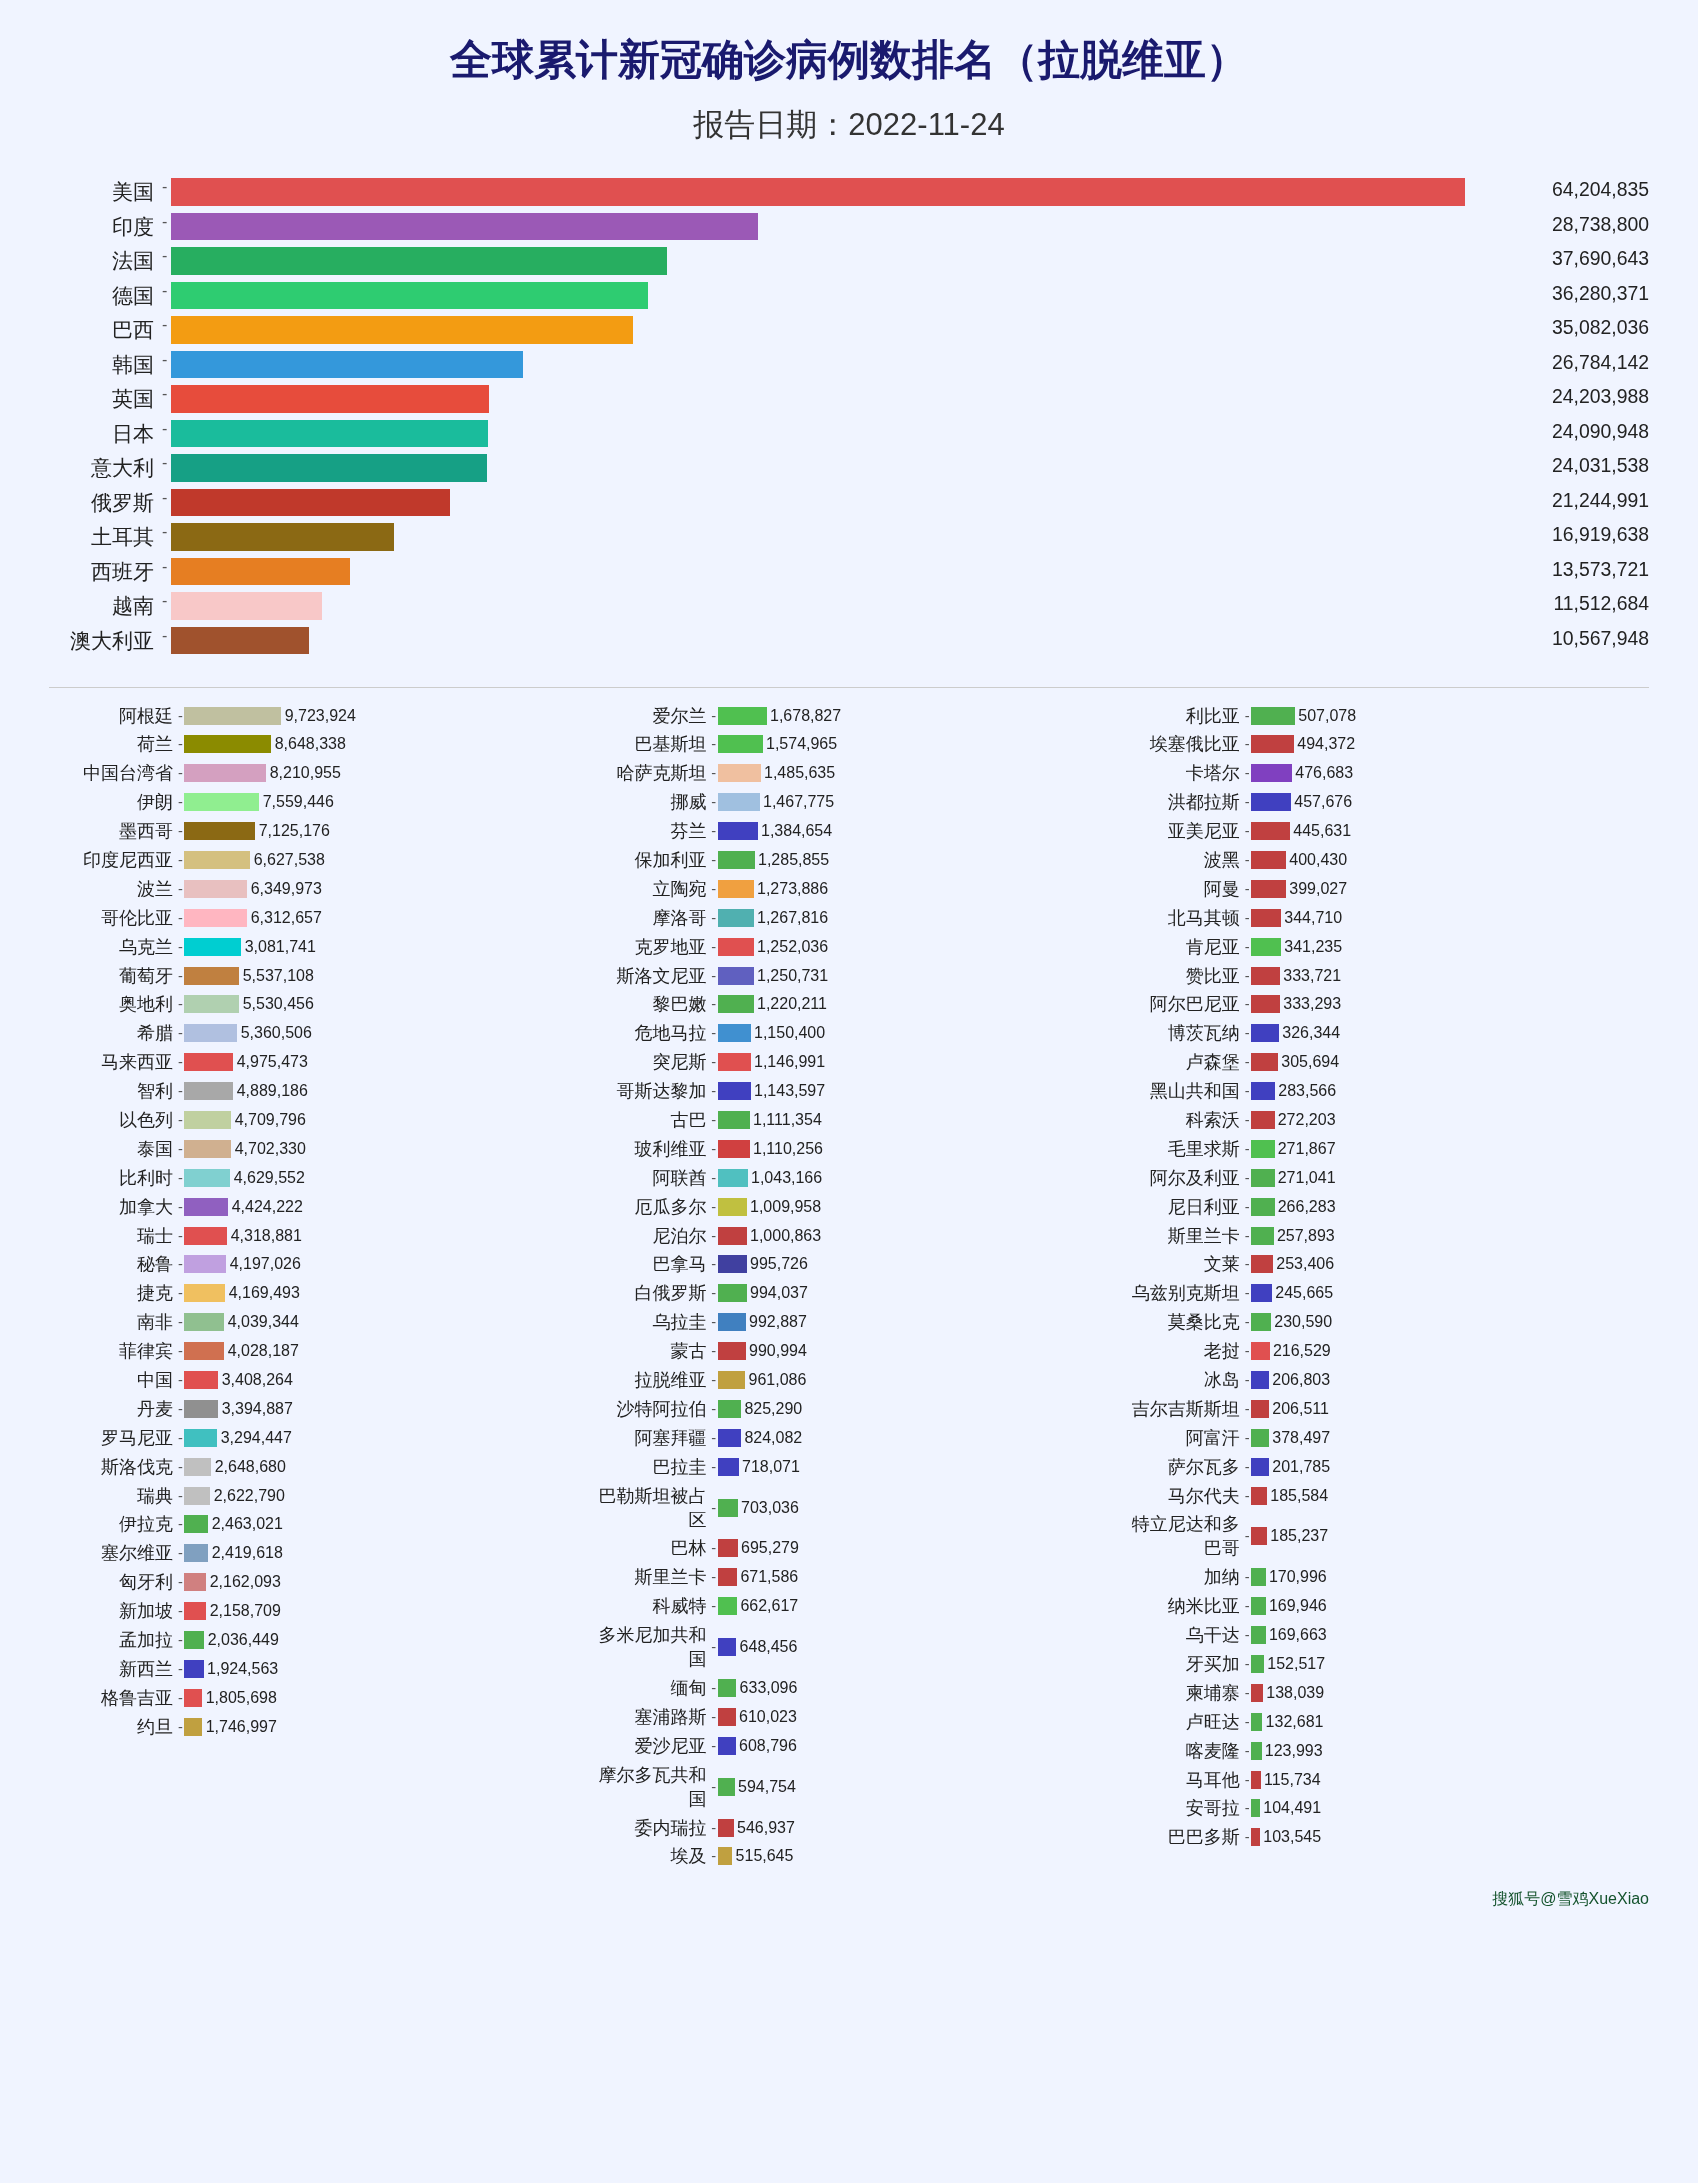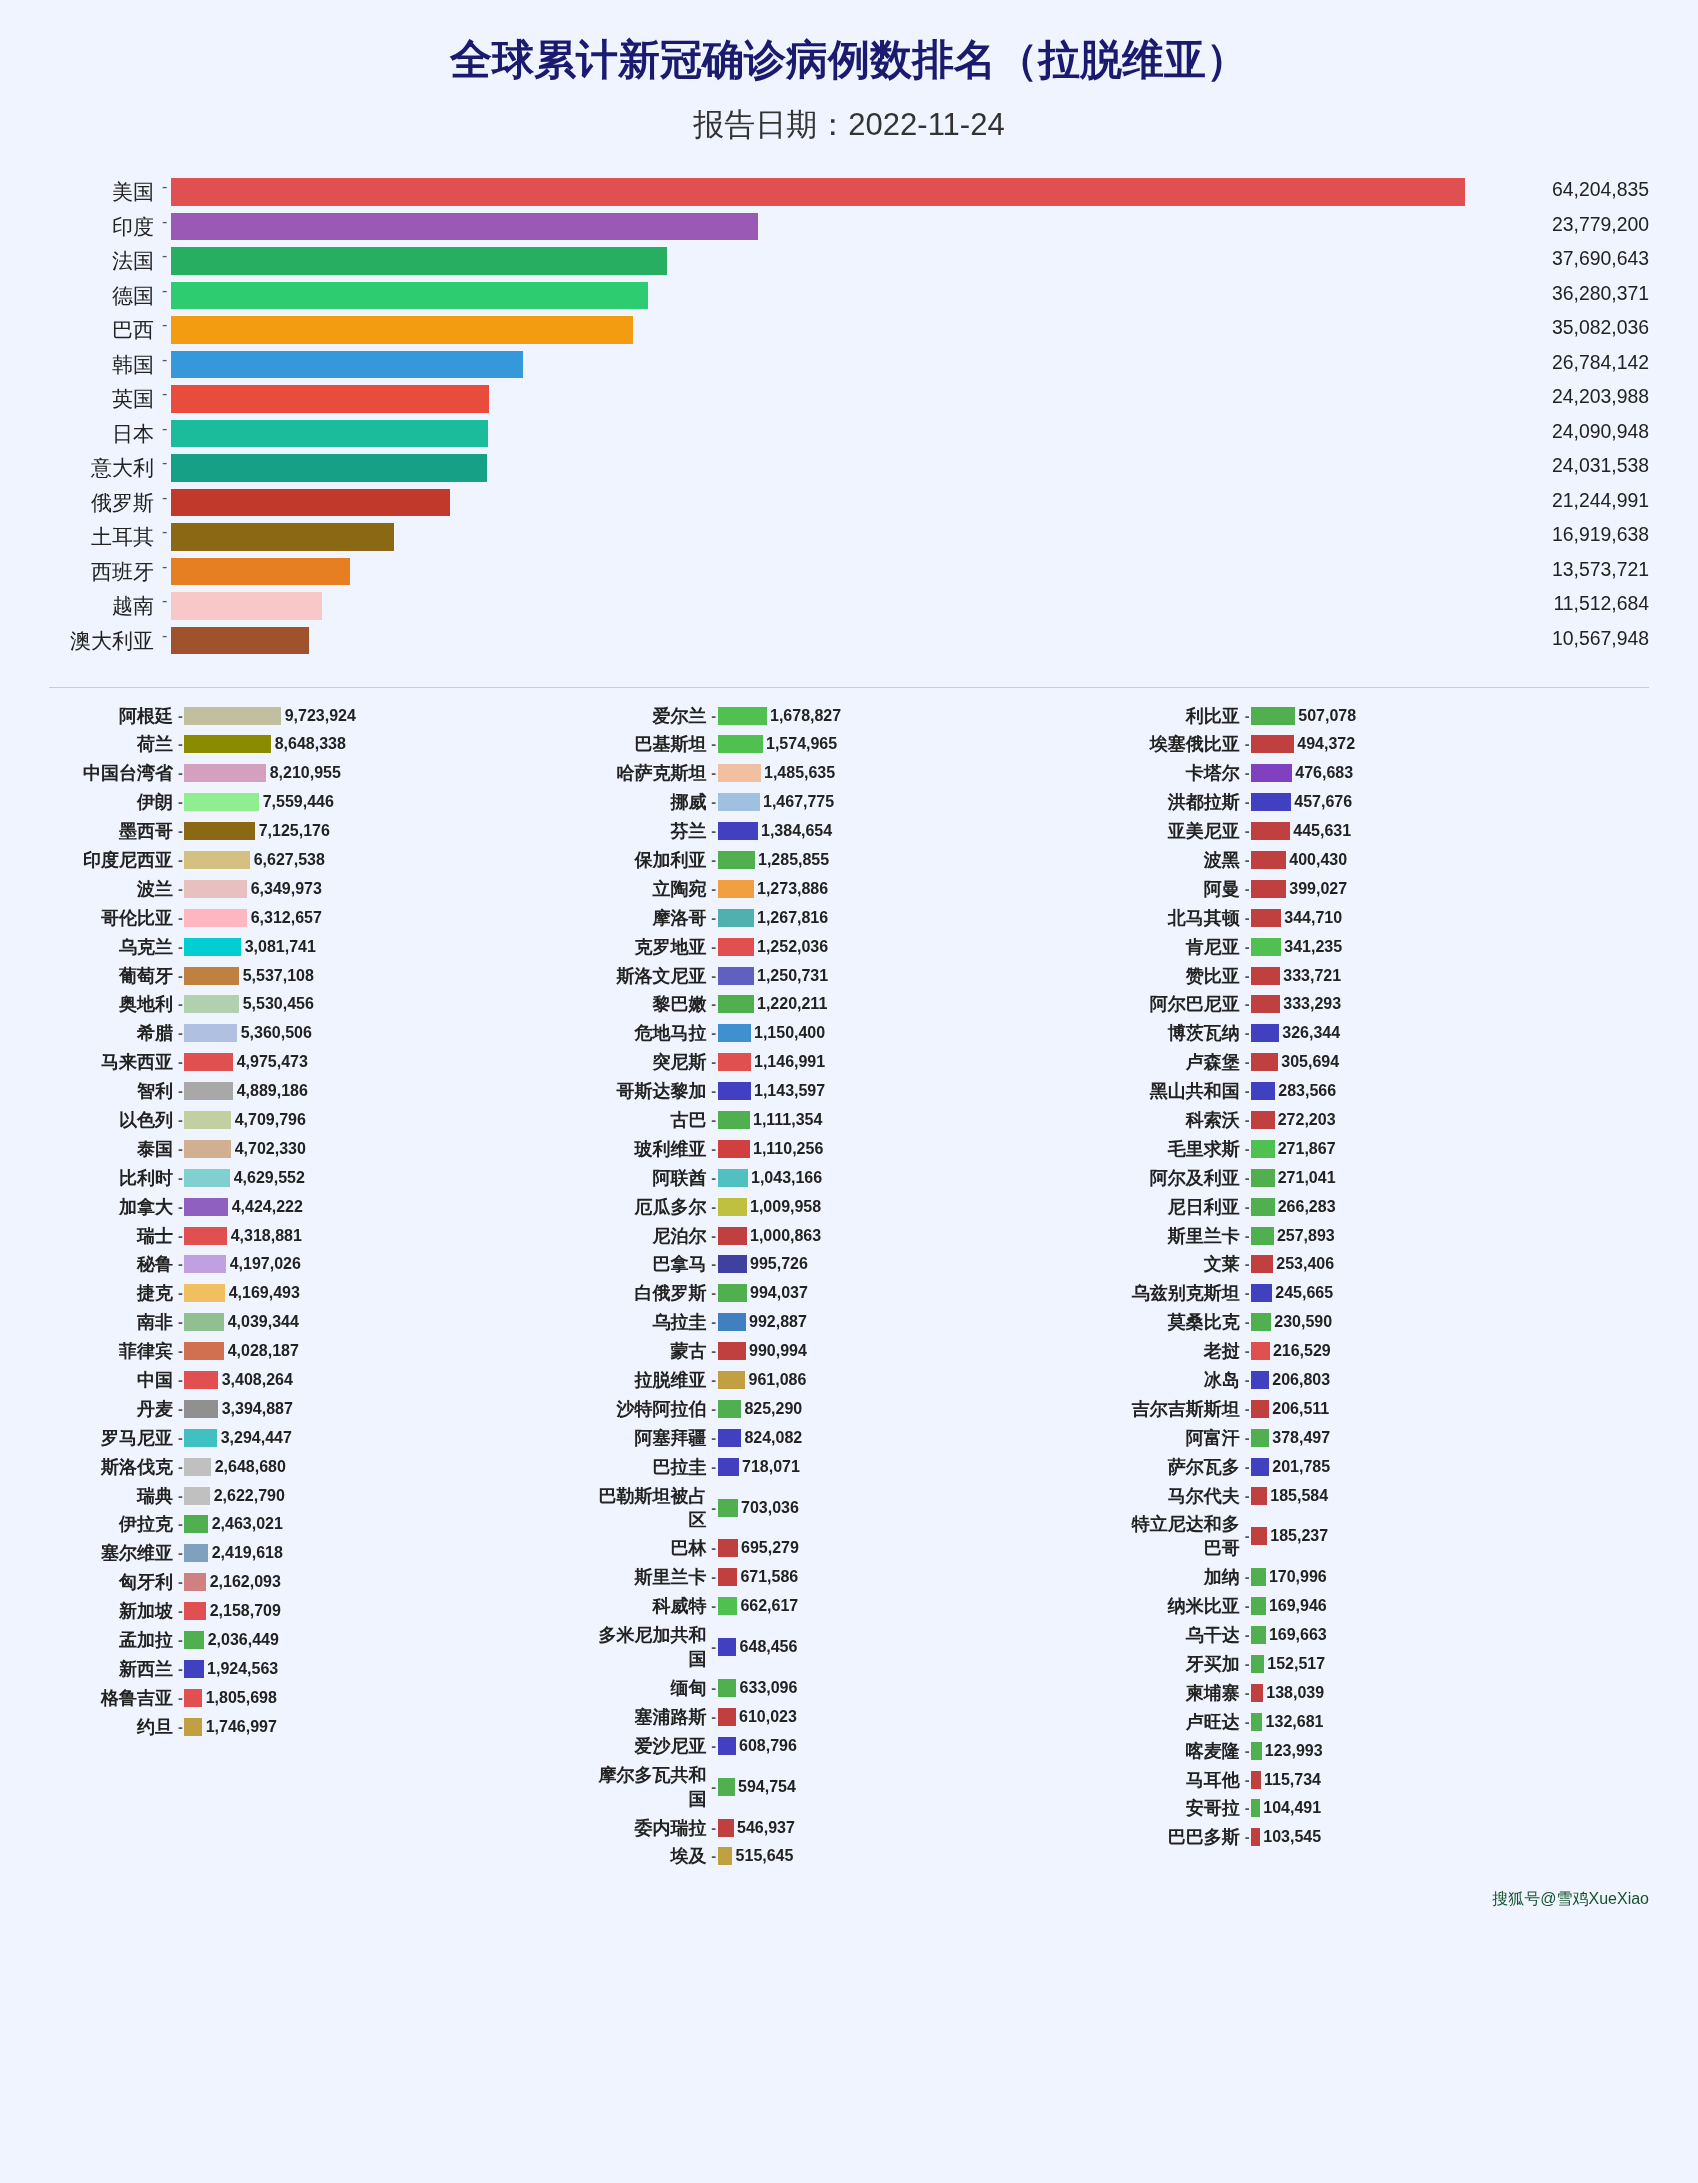--- a/index.html
+++ b/index.html
@@ -62,21 +62,20 @@
       flex-shrink: 0;
     }
     
     .three-cols {
       display: flex;
       gap: 0px;
       margin-top: 16px;
     }
     .col {
       flex: 1;
-      font-weight: bold;
     }
     .small-bar-row {
       display: flex;
       align-items: center;
       margin-bottom: 4.9px;
       font-size: 18.6px;
     }
     .small-label {
       width: 129px;
       text-align: right;
@@ -129,21 +128,21 @@
 <div class="bar-row">
       <div class="bar-label">美国</div>
       <span class="bar-dash">-</span>
       <div class="bar-container"><div class="bar-fill" style="width: 1294px; background-color: rgb(224, 80, 80); display: inline-block; height: 27.5px;"></div></div>
       <span class="bar-value">64,204,835</span>
     </div>
     <div class="bar-row">
       <div class="bar-label">印度</div>
       <span class="bar-dash">-</span>
       <div class="bar-container"><div class="bar-fill" style="width: 587px; background-color: rgb(155, 89, 182); display: inline-block; height: 27.5px;"></div></div>
-      <span class="bar-value">23,779,200</span>
+      <span class="bar-value">28,738,800</span>
     </div>
     <div class="bar-row">
       <div class="bar-label">法国</div>
       <span class="bar-dash">-</span>
       <div class="bar-container"><div class="bar-fill" style="width: 496px; background-color: rgb(39, 174, 96); display: inline-block; height: 27.5px;"></div></div>
       <span class="bar-value">37,690,643</span>
     </div>
     <div class="bar-row">
       <div class="bar-label">德国</div>
       <span class="bar-dash">-</span>

